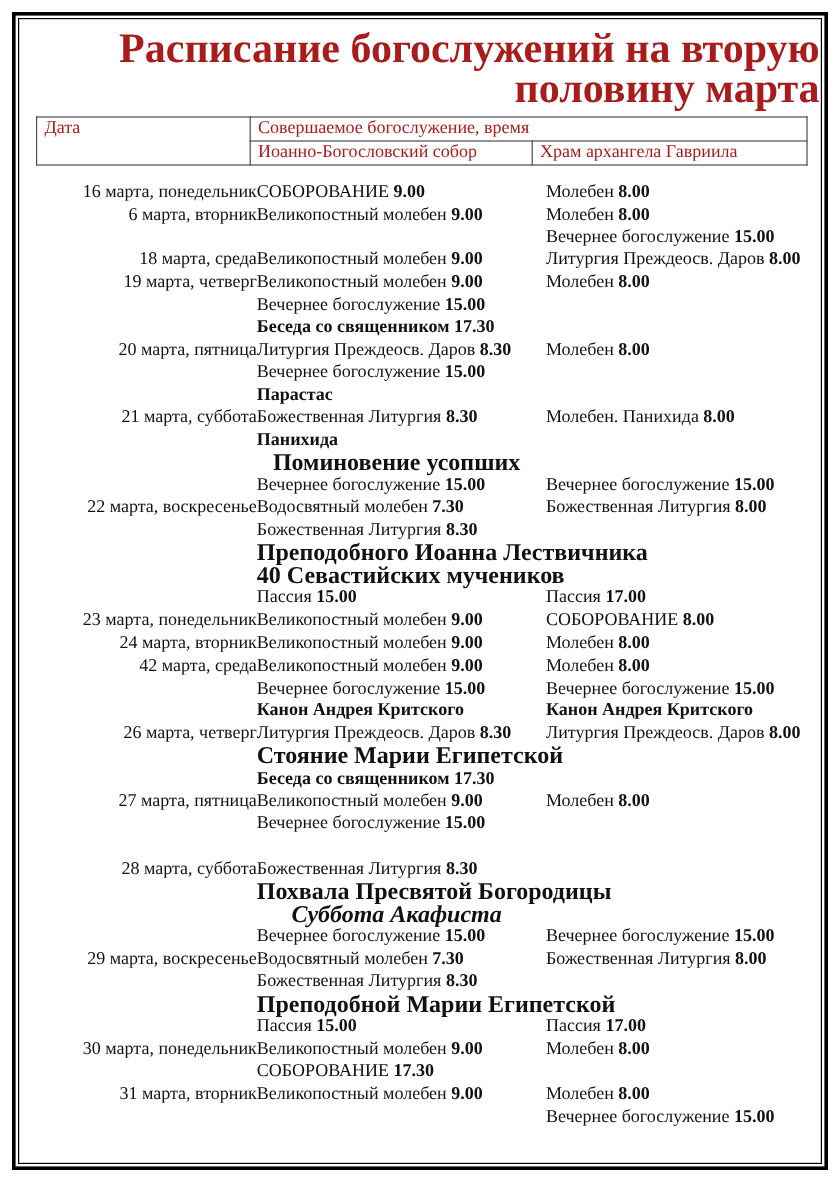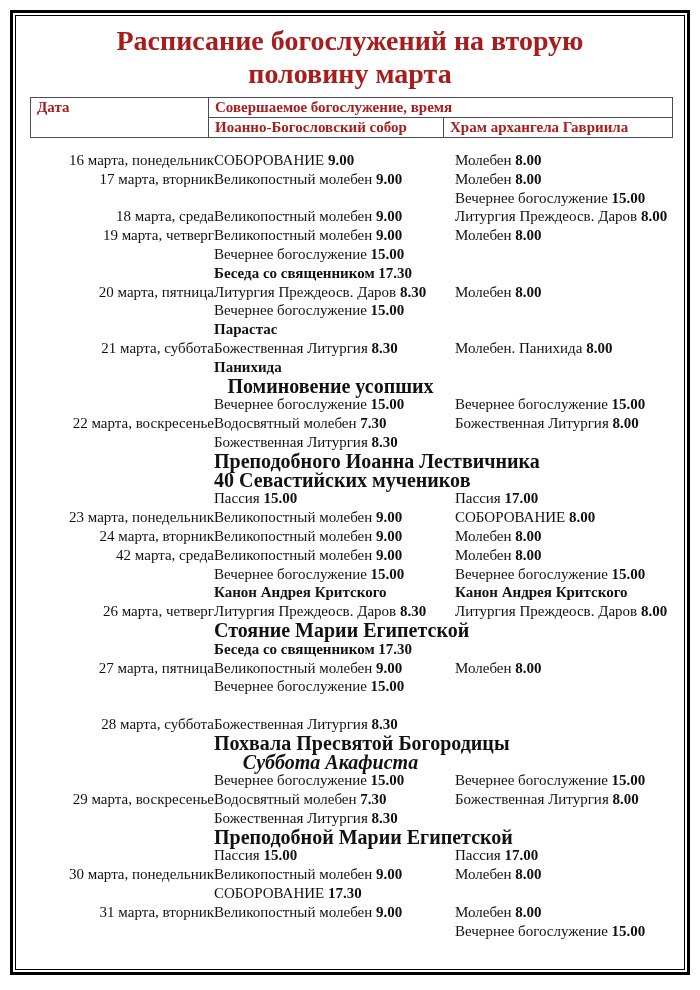--- a/index.html
+++ b/index.html
@@ -13,26 +13,26 @@
   .frame-outer {
     position: absolute; left: 10px; top: 10px; width: 680px; height: 965px;
     border: 3px solid var(--border-dark);
   }
   .frame-inner {
     position: absolute; left: 2px; top: 2px; right: 2px; bottom: 2px;
     border: 1px solid var(--border-dark);
   }
   .content { position: absolute; left: 17px; top: 17px; width: 666px; }
   .title {
-    margin-top: 7px; text-align: center; color: var(--red);
-    font-size: 28px; font-weight: bold; line-height: 33px;
+    margin-top: 7px; text-align: right; color: var(--red);
+    font-size: 35px; font-weight: bold; line-height: 33px;
   }
   table.hdr {
     margin: 7px 0 0 13px; width: 642px; border-collapse: collapse;
-    table-layout: fixed; color: var(--red); font-weight: bold; font-size: 15px; padding-left: 23px;
+    table-layout: fixed; color: var(--red); font-weight: normal; font-size: 15px; padding-left: 23px;
   }
   table.hdr td {
     border: 1px solid var(--table-line); height: 19px;
     padding: 1px 2px 1px 6px; line-height: 17px; overflow: hidden; white-space: nowrap;
   }
   td.cell-date-hdr { vertical-align: top; }
   td.cell-services-hdr { text-align: left; padding-left: 2px; }
   .rows { margin: 13px 0 0 13px; font-size: 15px; }
   .line { display: flex; height: 18.8px; line-height: 18.8px; white-space: nowrap; }
   .ld { width: 184px; padding-left: 5px; flex: none; text-align: right; }
@@ -77,21 +77,21 @@
   </tbody>
     </table>
 
   <div class="rows" id="rows">
       <div class="line">
         <div class="ld">16 марта, понедельник</div>
         <div class="lc"><span>СОБОРОВАНИЕ </span><span class="b">9.00</span></div>
         <div class="lc last"><span>Молебен </span><span class="b">8.00</span></div>
       </div>
       <div class="line">
-        <div class="ld">17 марта, вторник</div>
+        <div class="ld">6 марта, вторник</div>
         <div class="lc"><span>Великопостный молебен </span><span class="b">9.00</span></div>
         <div class="lc last"><span>Молебен </span><span class="b">8.00</span></div>
       </div>
       <div class="line">
         <div class="ld"></div>
         <div class="lc"></div>
         <div class="lc last"><span>Вечернее богослужение </span><span class="b">15.00</span></div>
       </div>
       <div class="line">
         <div class="ld">18 марта, среда</div>

